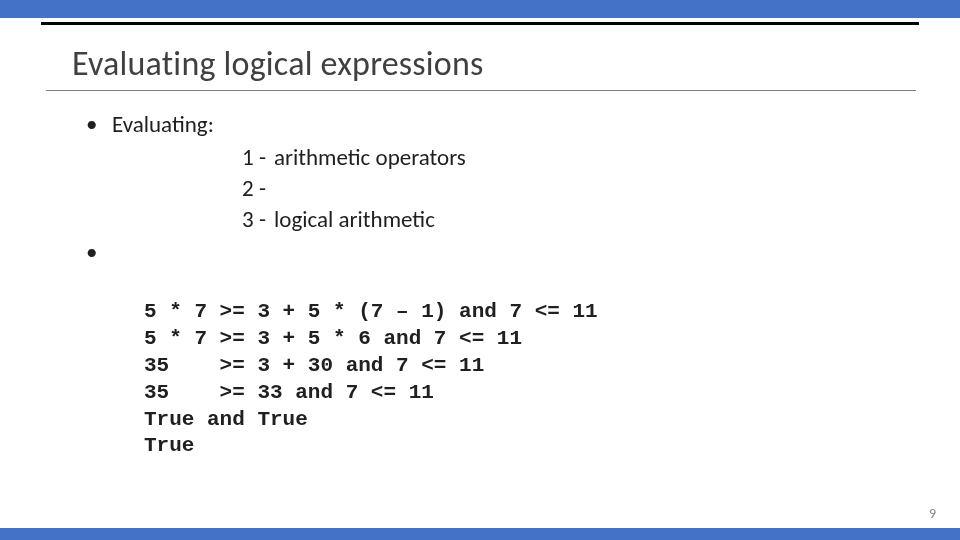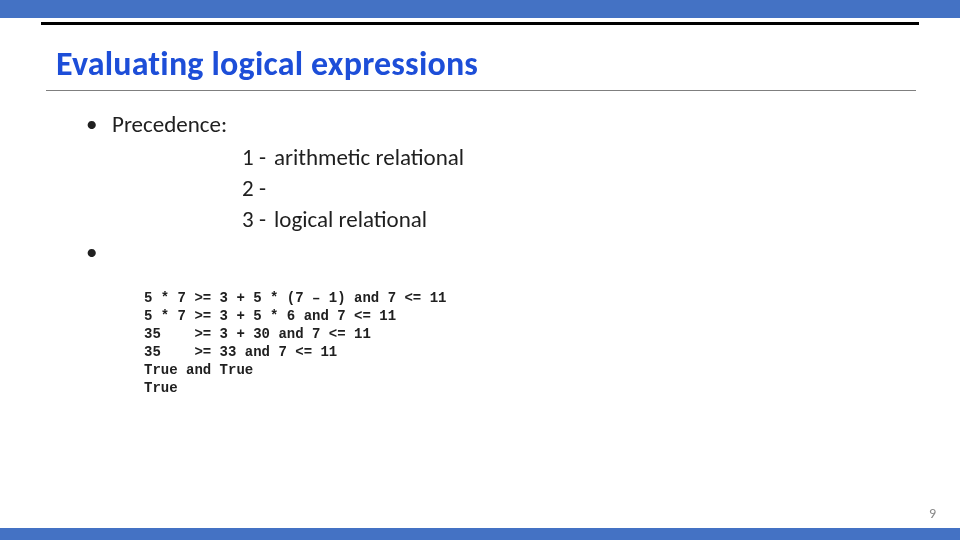--- a/index.html
+++ b/index.html
@@ -18,23 +18,23 @@
     background: #4472C4;
   }
   .top-underline {
     width: 878px;
     height: 3px;
     background: #000000;
     margin: 4px auto 0 auto;
   }
   .title {
     font-size: 34px;
-    font-weight: 700;
-    color: #1d4ed8;
-    margin: 18px 0 0 56px;
+    font-weight: 400;
+    color: #404040;
+    margin: 18px 0 0 72px;
     letter-spacing: 0.2px;
   }
   .title-underline {
     width: 870px;
     height: 1px;
     background: #7f7f7f;
     margin: 6px 0 0 46px;
   }
   .content {
     margin: 18px 0 0 86px;
@@ -53,21 +53,21 @@
   .prec-list {
     margin-left: 142px;
     margin-top: 2px;
   }
   .prec-row { display: flex; }
   .prec-num { width: 46px; flex: 0 0 46px; text-align: right; padding-right: 8px; }
   .prec-text { }
   .code-block {
     margin: 4px 0 0 58px;
     font-family: 'Courier New', Courier, monospace;
-    font-size: 14px;
+    font-size: 21px;
     line-height: 1.28;
     white-space: pre;
     font-weight: bold;
   }
   .bottom-bar {
     position: absolute;
     left: 0;
     bottom: 0;
     width: 100%;
     height: 12px;
@@ -87,34 +87,34 @@
 <div class="top-bar"></div>
 <div class="top-underline"></div>
 
 <h1 class="title">Evaluating logical expressions</h1>
 <div class="title-underline"></div>
 
 <div class="content">
 
   <div class="bullet-row">
     <span class="bullet">•</span>
-    <span>Precedence:</span>
+    <span>Evaluating:</span>
   </div>
 
   <div class="prec-list">
     <div class="prec-row">
       <span class="prec-num">1 -</span>
-      <span class="prec-text">arithmetic relational</span>
+      <span class="prec-text">arithmetic operators</span>
     </div>
     <div class="prec-row">
       <span class="prec-num">2 -</span>
     </div>
     <div class="prec-row">
       <span class="prec-num">3 -</span>
-      <span class="prec-text">logical relational</span>
+      <span class="prec-text">logical arithmetic</span>
     </div>
   </div>
 
   <div class="bullet-row" style="margin-top:2px;">
     <span class="bullet">•</span>
   </div>
 
   <div class="code-block">
 <span>5 * 7 &gt;= 3 + 5 * (7 – 1) and 7 &lt;= 11</span>
 <span>5 * 7 &gt;= 3 + 5 * 6 and 7 &lt;= 11</span>

